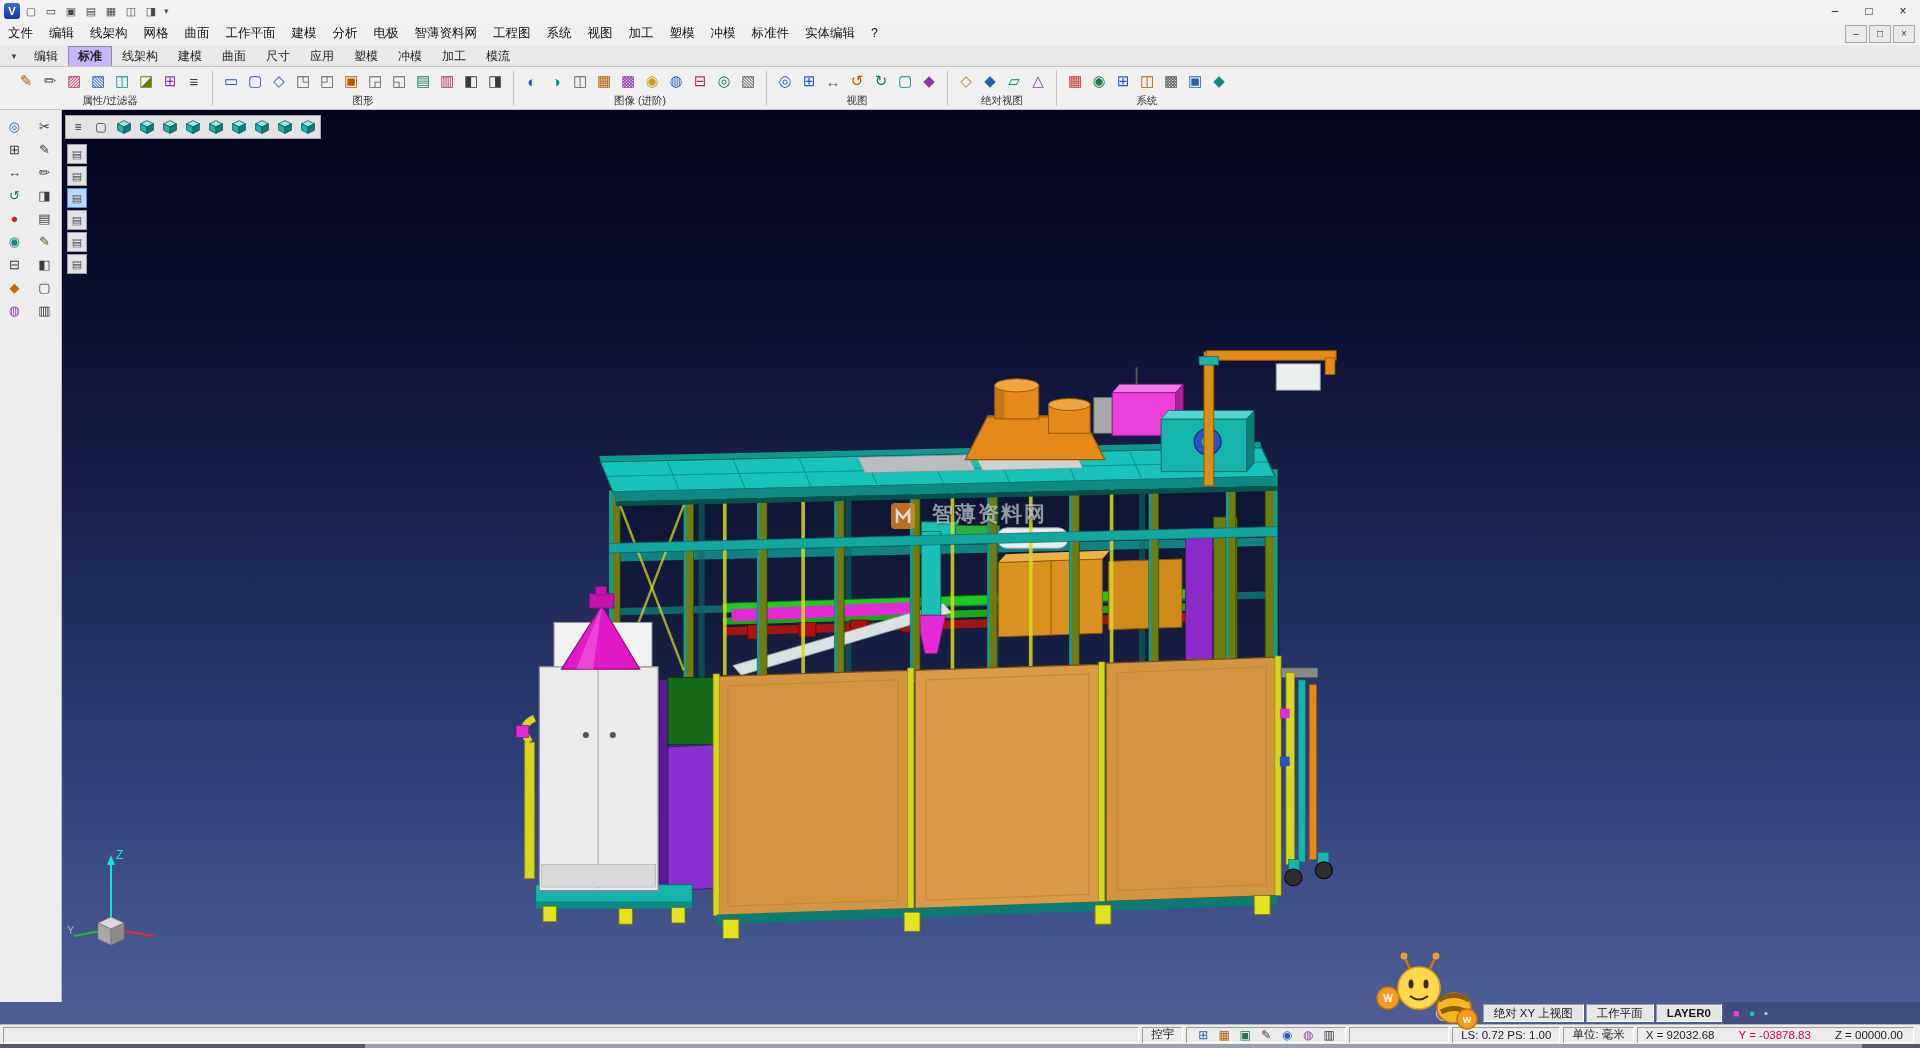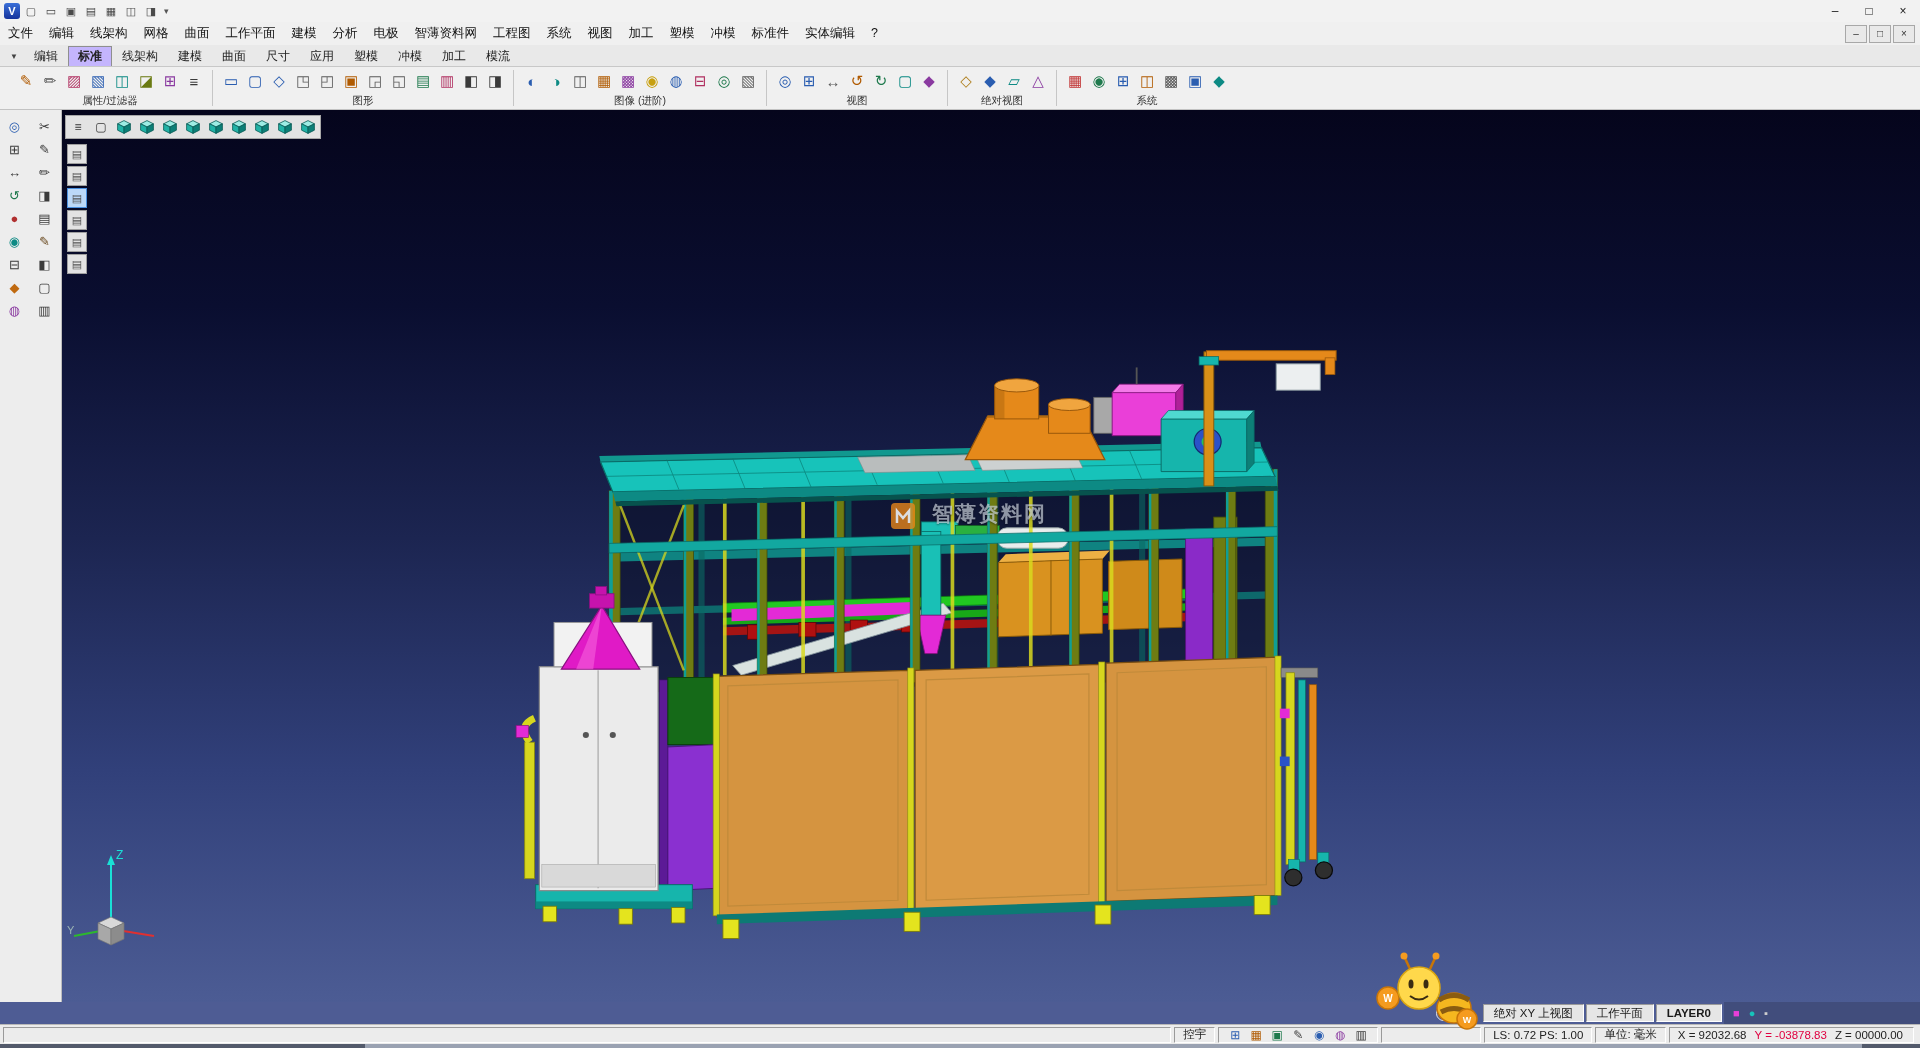--- a/index.html
+++ b/index.html
@@ -62,21 +62,21 @@
   .sr1-layer{font-weight:bold}
   .sr1-dark{width:196px;height:22px;background:#414d7c;display:flex;align-items:center;gap:9px;padding-left:9px;box-sizing:border-box}
   .mini-icon{font-size:11px;line-height:1}
 
   .statusrow2{position:absolute;top:1024px;left:0;right:0;height:20px;background:#ececec;border-top:1px solid #b8b8b8;display:flex;align-items:center;font-size:11.5px;color:#222;padding:0 3px;z-index:6;box-sizing:border-box}
   .st-cell{height:16px;border:1px solid;border-color:#9a9a9a #fff #fff #9a9a9a;display:flex;align-items:center;padding:0 8px;margin-right:3px;white-space:nowrap;box-sizing:border-box}
   .st-fill{flex:1;height:16px;border:1px solid;border-color:#9a9a9a #fff #fff #9a9a9a;margin-right:3px;box-sizing:border-box}
   .st-gap{width:100px;height:16px;border:1px solid;border-color:#9a9a9a #fff #fff #9a9a9a;margin-right:3px;box-sizing:border-box}
   .st-icons{gap:5px}
   .st-icon{width:16px;display:flex;justify-content:center;font-size:12px;line-height:1}
-  .coord-y{color:#e00040;margin:0 8px}
+  .coord-y{color:#e00040;margin:0 24px}
   .coord-z{margin-right:2px}
 
   .bottomstrip{position:absolute;top:1044px;left:0;right:0;height:4px;background:#535a6b}
   .bottomthumb{position:absolute;left:19%;width:78%;height:4px;background:#9aa2b2}
 
   .mascot{position:absolute;left:1374px;top:948px;width:110px;height:86px;z-index:20}
 </style>
 </head>
 <body>
 

